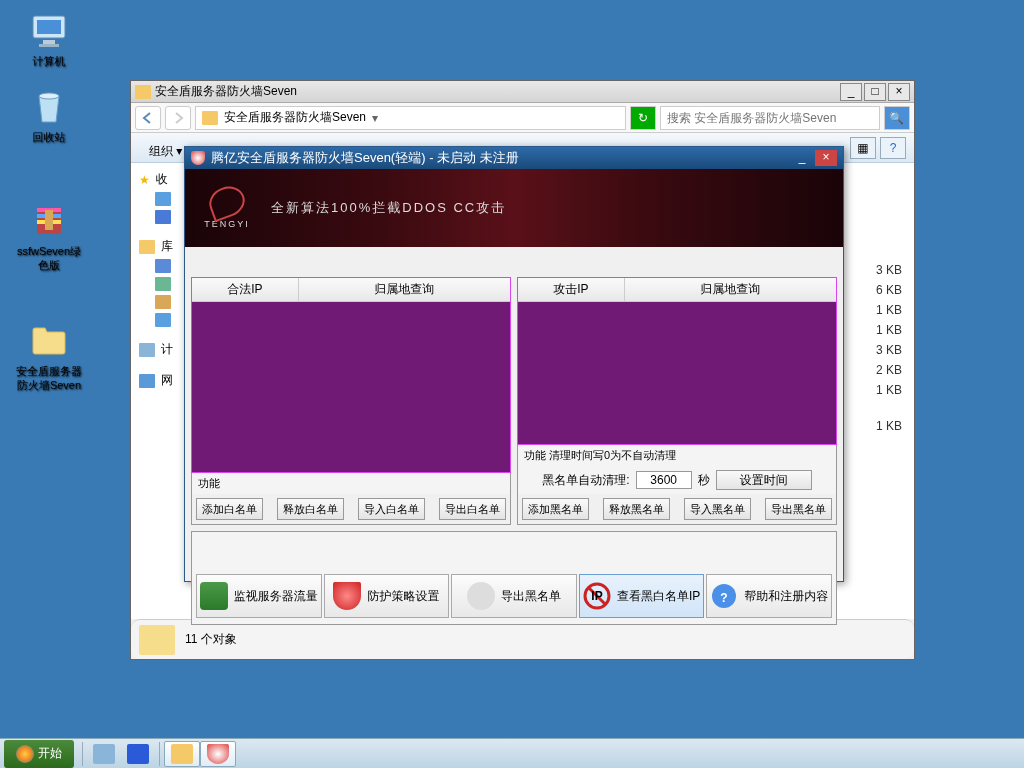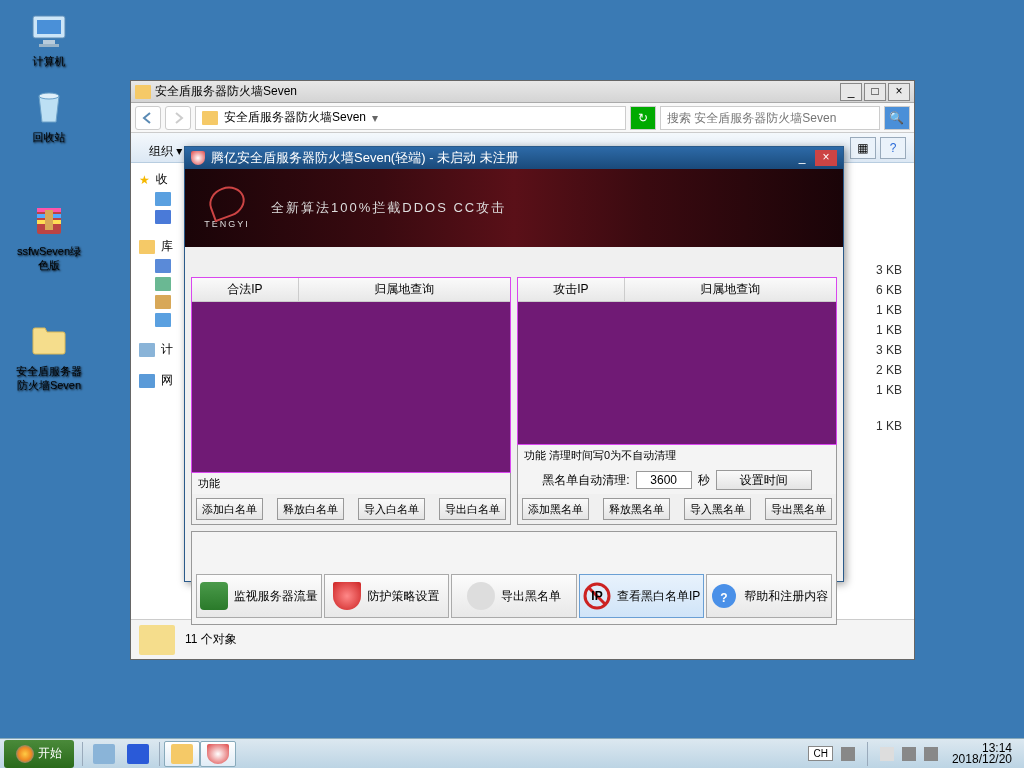--- a/index.html
+++ b/index.html
@@ -29,21 +29,21 @@
 .ex-tool .ib { width:26px; height:22px; border:1px solid #9ab; background:#eaf2fa; margin-left:4px; display:flex; align-items:center; justify-content:center; cursor:pointer; }
 .ex-body { display:flex; height:calc(100% - 122px); }
 .ex-side { width:188px; background:#fff; border-right:1px solid #ccc; padding:6px 4px; overflow:hidden; }
 .side-group { margin-bottom:10px; }
 .side-hdr { display:flex; align-items:center; padding:2px 4px; font-size:12px; }
 .side-hdr .star { color:#f5b800; margin-right:6px; }
 .side-item { display:flex; align-items:center; padding:2px 4px 2px 20px; cursor:pointer; }
 .side-ic { width:16px; height:14px; margin-right:6px; border-radius:1px; }
 .ex-main { flex:1; background:#fff; overflow:hidden; }
 .file-size { position:absolute; right:12px; color:#333; font-size:12px; }
-.ex-status { position:absolute; left:0; right:0; bottom:0; height:40px; background:#f4f4f4; border-top:1px solid #ccc; display:flex; align-items:center; padding:0 8px; }
+.ex-status { position:absolute; left:0; right:0; bottom:0; height:40px; background:#f4f4f4; border-top:1px solid #ccc; display:flex; align-items:center; padding:0 8px;border-radius:9px; }
 .ex-status .fic { width:36px; height:30px; background:#f5dd8c; border-radius:2px; margin-right:10px; }
 
 
 .fw { position:absolute; left:184px; top:146px; width:660px; height:436px; background:#f0f0f0; border:1px solid #2a5a8a; box-shadow:2px 2px 8px rgba(0,0,0,0.4); }
 .fw-title { height:22px; background:linear-gradient(#2d6aa8,#1a4a7a); color:#fff; display:flex; align-items:center; padding:0 6px; }
 .fw-title .shield-ic { width:14px; height:14px; background:radial-gradient(#fff,#d44); border-radius:2px 2px 50% 50%; margin-right:6px; }
 .fw-title .t { flex:1; font-size:13px; }
 .fw-title .wb { width:22px; height:16px; color:#fff; text-align:center; cursor:pointer; margin-left:2px; }
 .fw-title .wb.cls { background:#c44; }
 .fw-banner { height:78px; background:linear-gradient(90deg,#1a0408 0%,#3a0a10 30%,#5a1018 50%,#3a0a10 70%,#1a0408 100%); display:flex; align-items:center; padding:0 14px; color:#fff; }
@@ -335,25 +335,13 @@
   <div class="tb-item">
       <div class="ti" style="background:#2a5ad8"></div>
     </div>
   <div class="tb-sep"></div>
   <div class="tb-item tb-active">
       <div class="ti" style="background:#f5c967"></div>
     </div>
   <div class="tb-item tb-active">
       <div class="ti" style="background:radial-gradient(#fff,#d44);border-radius:2px 2px 50% 50%"></div>
     </div>
-  <div class="tray">
-    <div class="ime">CH</div>
-    <div class="ic" style="background:#888"></div>
-    <div class="tb-sep"></div>
-    <div class="ic" style="background:#ddd"></div>
-    <div class="ic" style="background:#888"></div>
-    <div class="ic" style="background:#888"></div>
-    <div class="clock">
-      <div>13:14</div>
-      <div>2018/12/20</div>
-    </div>
-  </div>
 </div>
 
 </body></html>

